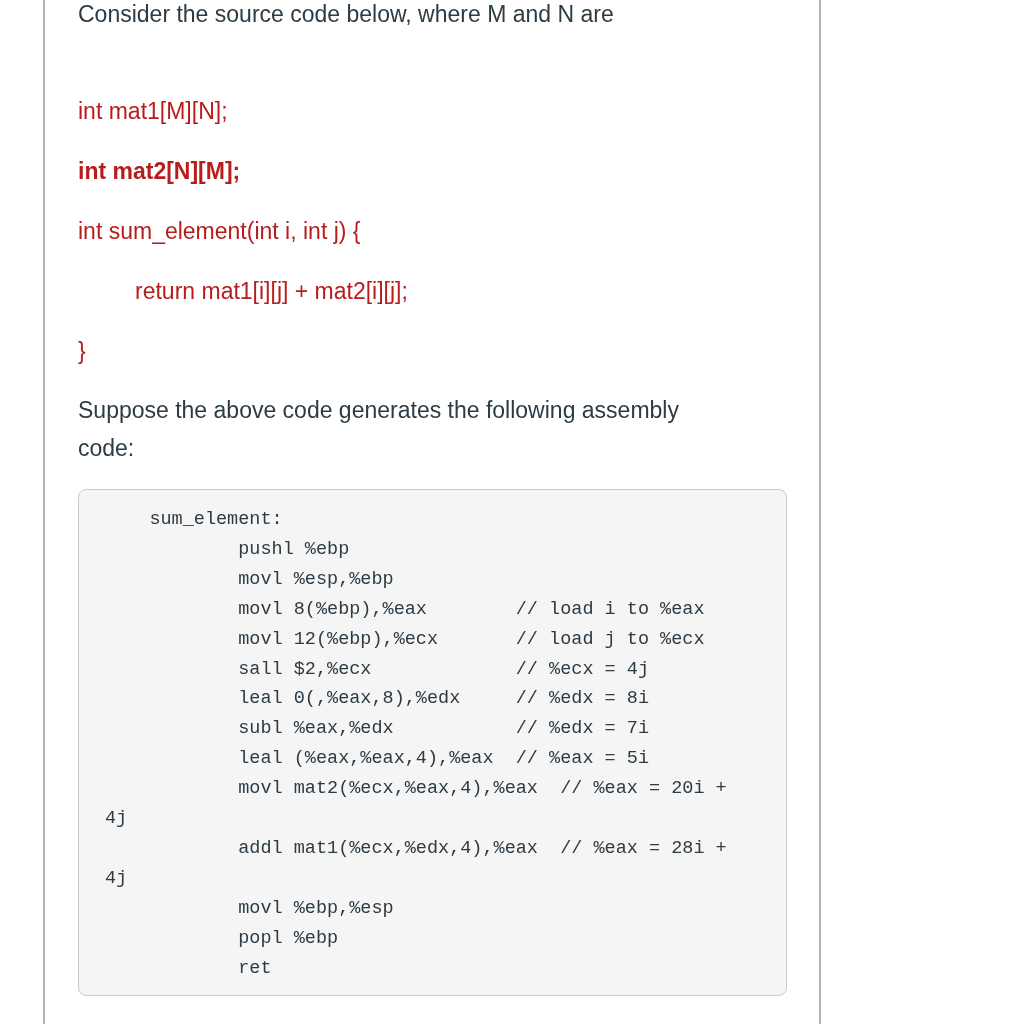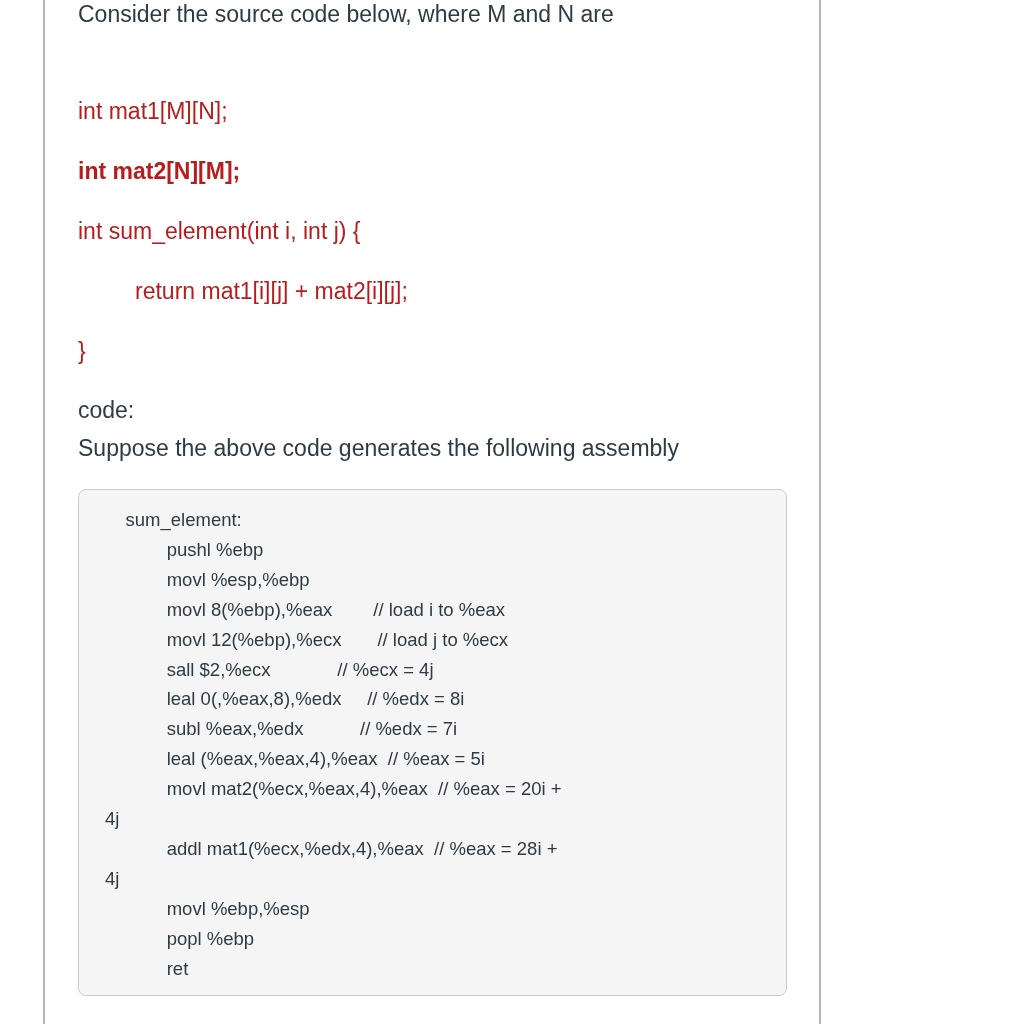--- a/index.html
+++ b/index.html
@@ -3,41 +3,41 @@
 <meta charset="utf-8">
 <style>
   html, body { margin:0; padding:0; background:#ffffff; }
   body { width:1021px; height:1024px; position:relative; overflow:hidden; font-family:"Liberation Sans", sans-serif; color:#2d3b45; }
   .frame { position:absolute; left:43px; top:-2px; width:778px; height:1040px; border-left:2px solid #b4b4b4; border-right:2px solid #b4b4b4; box-sizing:border-box; }
   .content { position:absolute; left:78px; top:0; width:700px; }
   .p { font-size:23px; line-height:38px; margin:0; color:#2d3b45; }
   .code-p { position:absolute; left:78px; font-size:23px; line-height:30px; color:#b91c1c; white-space:pre; }
   pre.asm { position:absolute; left:78px; top:489px; width:709px; height:507px; box-sizing:border-box; margin:0;
     background:#f5f5f5; border:1px solid #c7cdd1; border-radius:8px;
-    font-family:Liberation Sans, sans-serif; font-size:18.5px; line-height:29.9px; color:#2d3b45;
+    font-family:Liberation Mono, monospace; font-size:18.5px; line-height:29.9px; color:#2d3b45;
     padding:15px 0 0 26px; white-space:pre; overflow:hidden; }
 </style>
 </head>
 <body>
 
 <div class="frame"></div>
 
 <div class="content" style="top:-5px;">
   <p class="p">Consider the source code below, where M and N are</p>
 </div>
 
 <div class="code-p" style="top:96px;">int mat1[M][N];</div>
 <div class="code-p" style="top:156px;font-weight:bold;">int mat2[N][M];</div>
 <div class="code-p" style="top:216px;">int sum_element(int i, int j) {</div>
 <div class="code-p" style="top:276px; left:111px;margin-left:24px;">return mat1[i][j] + mat2[i][j];</div>
 <div class="code-p" style="top:336px;">}</div>
 
 <div class="content" style="top:391px;">
+  <p class="p">Suppose the above code generates the following assembly</p>
   <p class="p">code:</p>
-  <p class="p">Suppose the above code generates the following assembly</p>
 </div>
 
 <pre class="asm"><span>    sum_element:</span>
 <span>            pushl %ebp</span>
 <span>            movl %esp,%ebp</span>
 <span>            movl 8(%ebp),%eax        // load i to %eax</span>
 <span>            movl 12(%ebp),%ecx       // load j to %ecx</span>
 <span>            sall $2,%ecx             // %ecx = 4j</span>
 <span>            leal 0(,%eax,8),%edx     // %edx = 8i</span>
 <span>            subl %eax,%edx           // %edx = 7i</span>

